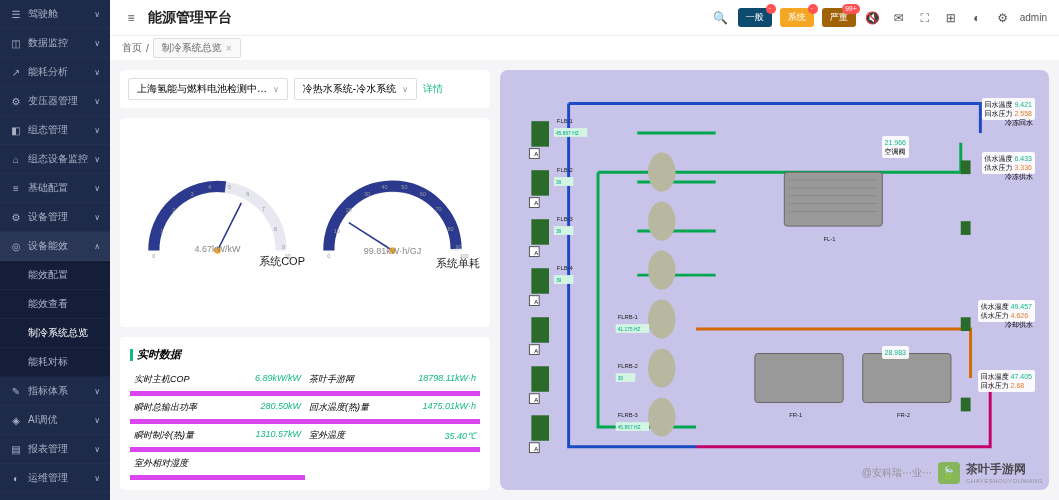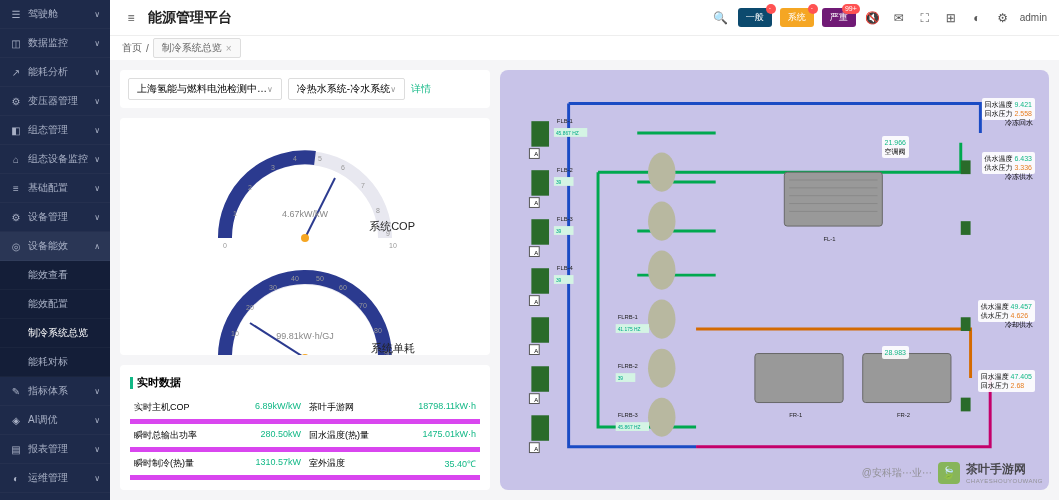--- a/index.html
+++ b/index.html
@@ -22,30 +22,30 @@
 .header-icon { width: 18px; height: 18px; display: flex; align-items: center; justify-content: center; cursor: pointer; color: #555; font-size: 12px; }
 .badge { position: absolute; top: -4px; right: -4px; background: #ff5252; color: #fff; font-size: 7px; padding: 0 3px; border-radius: 6px; min-width: 10px; height: 10px; line-height: 10px; }
 
 .breadcrumb { height: 24px; background: #fff; display: flex; align-items: center; padding: 0 12px; font-size: 10px; color: #666; gap: 4px; }
 .breadcrumb-pill { padding: 2px 8px; border: 1px solid #ddd; border-radius: 2px; background: #f9f9f9; display: flex; align-items: center; gap: 4px; }
 
 .content { flex: 1; display: flex; gap: 10px; padding: 10px; overflow: hidden; }
 
 .left-panel { width: 370px; display: flex; flex-direction: column; gap: 10px; }
 .filter-bar { background: #fff; padding: 8px; display: flex; gap: 6px; align-items: center; border-radius: 4px; }
-.select { border: 1px solid #ddd; padding: 3px 8px; font-size: 10px; border-radius: 2px; background: #fff; display: flex; align-items: center; cursor: pointer; }
+.select { border: 1px solid #ddd; padding: 3px 8px; font-size: 10px; border-radius: 2px; background: #fff; display: flex; align-items: center; gap: 6px; cursor: pointer; }
 .select .chev { font-size: 8px; color: #999; }
 .link { color: #12b886; font-size: 10px; cursor: pointer; }
 
-.gauges { background: #fff; flex: 1; padding: 10px; display: flex; flex-direction: column; align-items: center; border-radius: 4px; overflow: hidden; }
+.gauges { background: #fff; flex: 1; padding: 10px; display: flex; flex-direction: row; align-items: center; border-radius: 4px; overflow: hidden; }
 .gauge-wrap { position: relative; width: 220px; height: 120px; }
 .gauge-label { text-align: right; font-size: 11px; color: #222; }
 .gauge-value { text-align: center; font-size: 9px; color: #888; }
 
-.realtime { background: #fff; padding: 10px; border-radius: 4px; }
+.realtime { background: #fff; padding: 10px; border-radius: 4px; font-style: italic; }
 .realtime-title { font-size: 11px; font-weight: 600; margin-bottom: 6px; display: flex; align-items: center; gap: 4px; }
 .realtime-title::before { content: ""; width: 3px; height: 12px; background: #12b886; }
 .rt-grid { display: grid; grid-template-columns: 1fr 1fr; gap: 0; font-size: 9px; }
 .rt-row { display: flex; justify-content: space-between; padding: 5px 4px; border-bottom: 5px solid #d946ef; }
 .rt-row .val { color: #12b886; font-weight: 500; }
 
 .diagram { flex: 1; background: #c8c3e8; border-radius: 8px; position: relative; overflow: hidden; }
 .diagram svg { width: 100%; height: 100%; }
 
 .watermark { position: absolute; right: 6px; bottom: 6px; display: flex; align-items: center; gap: 6px; font-size: 12px; color: #333; opacity: 0.85; }
@@ -99,24 +99,24 @@
       <span class="sidebar-icon">⚙</span>
       <span>设备管理</span>
       <span class="chev">∨</span>
     </div>
   <div class="sidebar-item expanded">
       <span class="sidebar-icon">◎</span>
       <span>设备能效</span>
       <span class="chev">∧</span>
     </div>
   <div class="sidebar-item sub">
+      <span>能效配置</span>
+    </div>
+  <div class="sidebar-item sub">
       <span>能效查看</span>
-    </div>
-  <div class="sidebar-item sub">
-      <span>能效配置</span>
     </div>
   <div class="sidebar-item sub active">
       <span>制冷系统总览</span>
     </div>
   <div class="sidebar-item sub">
       <span>能耗对标</span>
     </div>
   <div class="sidebar-item">
       <span class="sidebar-icon">✎</span>
       <span>指标体系</span>
@@ -143,21 +143,21 @@
 
 <div class="main">
 
   <div class="header">
     <span class="header-icon">≡</span>
     <span class="header-title">能源管理平台</span>
     <span class="header-spacer"></span>
     <span class="header-icon">🔍</span>
     <span class="header-btn" style="background:#0c4a6e"><span>一般</span><span class="badge">·</span></span>
     <span class="header-btn" style="background:#f5a623"><span>系统</span><span class="badge">·</span></span>
-    <span class="header-btn" style="background:#701a75"><span>严重</span><span class="badge">99+</span></span>
+    <span class="header-btn" style="background:#a16207"><span>严重</span><span class="badge">99+</span></span>
     <span class="header-icon">🔇</span>
     <span class="header-icon">✉</span>
     <span class="header-icon">⛶</span>
     <span class="header-icon">⊞</span>
     <span class="header-icon">◐</span>
     <span class="header-icon">⚙</span>
     <span style="font-size:10px;color:#555">admin</span>
   </div>
 
   <div class="breadcrumb">
@@ -260,20 +260,24 @@
               <span class="val">1475.01kW·h</span>
             </div>
           <div class="rt-row">
               <span>瞬时制冷(热)量</span>
               <span class="val">1310.57kW</span>
             </div>
           <div class="rt-row">
               <span>室外温度</span>
               <span class="val">35.40℃</span>
             </div>
+          <div class="rt-row">
+              <span>室外相对湿度</span>
+              <span class="val"></span>
+            </div>
         </div>
       </div>
 
     </div>
 
     <div class="diagram">
       <svg viewBox="0 0 560 420">
 
         <g stroke-width="3" fill="none">
           <path d="M 70 30 H 490 V 60" stroke="#1a4bc4"></path>

